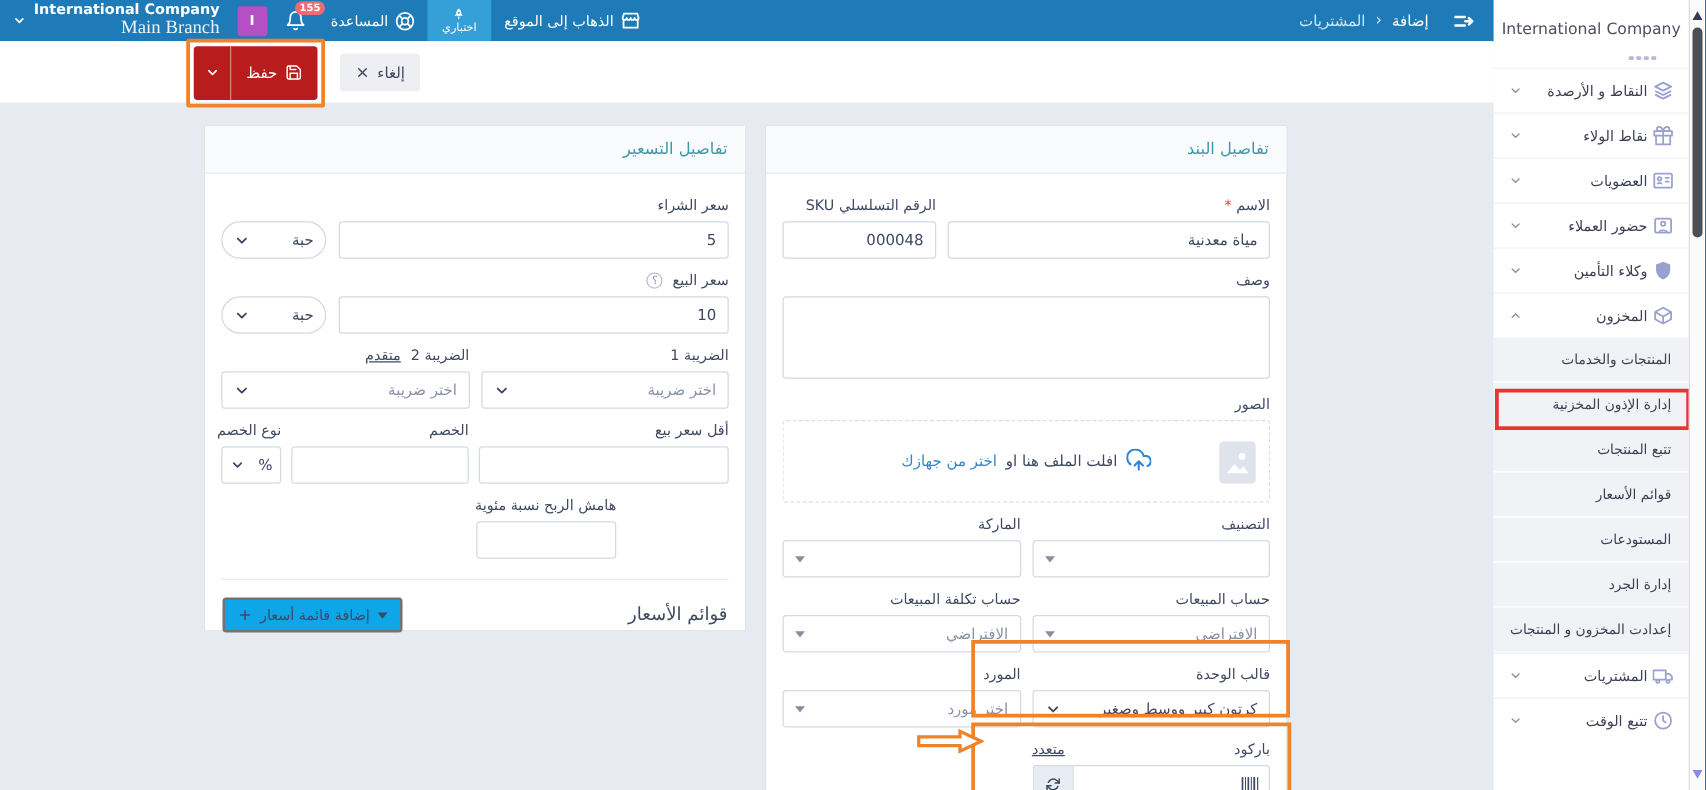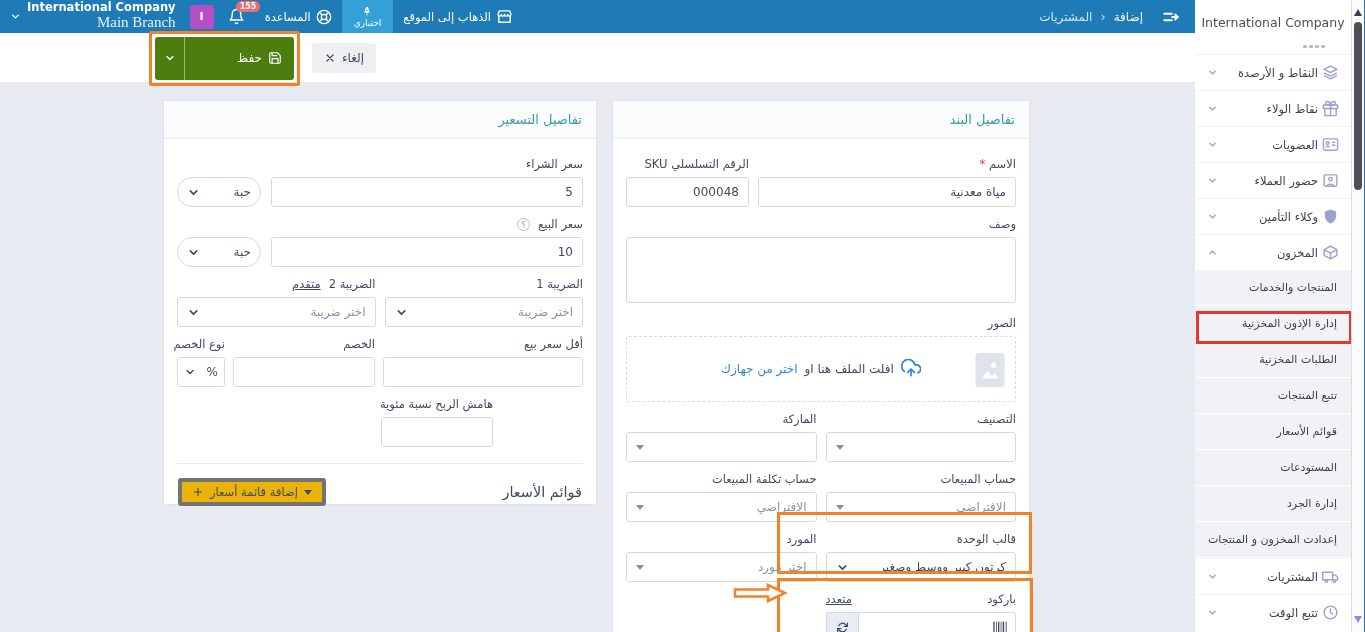--- a/index.html
+++ b/index.html
@@ -21,21 +21,21 @@
   .tb-spacer { flex:1; }
   .tb-crumbs { display:flex; align-items:center; gap:8px; font-size:12px; }
   .crumb-parent { opacity:.8; cursor:pointer; }
   .crumb-sep { opacity:.8; font-size:13px; }
   .tb-collapse { margin:0 14px 0 18px; cursor:pointer; }
 
   
   .toolbar { position:absolute; left:0; top:33px; width:1195px; height:50px; background:#fff; border-bottom:1px solid #e4e7eb; }
   .tb-actions { position:absolute; left:149px; top:0; height:50px; display:flex; align-items:center; gap:12px; direction:ltr; }
   .save-outline { border:3px solid #f08327; padding:3px; border-radius:2px; }
-  .btn-save { display:flex; height:43px; background:#4d7c0f; color:#fff; border-radius:3px; overflow:hidden; cursor:pointer;gap:40px; }
+  .btn-save { display:flex; height:43px; background:#b91c1c; color:#fff; border-radius:3px; overflow:hidden; cursor:pointer; }
   .btn-save .seg-caret { width:30px; display:flex; align-items:center; justify-content:center; border-right:1px solid rgba(255,255,255,.45); }
   .btn-save .seg-main { direction:rtl; display:flex; align-items:center; gap:6px; padding:0 12px; font-size:12px; }
   .btn-cancel { direction:ltr; display:flex; align-items:center; gap:6px; height:30px; background:#edeff3; color:#3f4962; border-radius:3px; padding:0 12px; font-size:12px; cursor:pointer; }
 
   
   .panel { position:absolute; background:#fff; border:1px solid #e1e4ec; border-radius:2px; }
   .panel-h { height:38px; display:flex; align-items:center; padding:0 14px; background:#fafbfc; border-bottom:1px solid #e8eaf0; color:#3a9aa8; font-size:13px; }
   .panel-b { padding:8px 13px 14px; }
   .fld-label { font-size:11.5px; color:#3f4962; margin:10px 0 6px; white-space:nowrap; }
   .req { color:#e03e3e; }
@@ -72,21 +72,21 @@
   .c-min { width:200px; flex:0 0 auto; }
   .c-disc { flex:1; }
   .c-dtype { width:48px; flex:0 0 auto; }
   .c-dtype .sel { padding:0 6px; }
 
   .profit-wrap { width:112px; margin-right:90px; }
   .profit-wrap .fld-label { text-align:right; }
 
   .plist-foot { border-top:1px solid #e8eaf0; margin-top:16px; padding:14px 1px 0; display:flex; align-items:center; justify-content:space-between; }
   .plist-title { font-size:14.5px; color:#3f4962; }
-  .btn-addlist { direction:ltr; display:flex; align-items:center; gap:6px; background:#eab308; border:4px solid #737373; border-radius:3px; height:28px; padding:0 10px; font-size:11.5px; color:#3f4962; cursor:pointer; }
+  .btn-addlist { direction:ltr; display:flex; align-items:center; gap:6px; background:#0ea5e9; border:2px solid #737373; border-radius:3px; height:28px; padding:0 10px; font-size:11.5px; color:#3f4962; cursor:pointer; }
   .mini-caret { width:0; height:0; border:4px solid transparent; border-top:5px solid #3f4962; margin-top:4px; }
 
   
   .ann { position:absolute; pointer-events:none; }
   .ann-orange { border:3px solid #f08327; }
   .ann-red { border:3px solid #e93434; }
 
   
   .sidebar { position:absolute; right:0; top:0; width:170px; height:632px; background:#fff; border-right:1px solid #2b6ea3; border-left:none; }
   .sb-inner { position:absolute; left:0; top:0; right:13px; bottom:0; overflow:hidden; }
@@ -483,21 +483,20 @@
           </svg>
         <span class="nav-label">المخزون</span>
         <svg class="nav-chev" width="11" height="11" viewBox="0 0 24 24" fill="none" stroke="currentColor" stroke-width="2.4" stroke-linecap="round" stroke-linejoin="round">
             <path d="M6 15l6-6 6 6"></path>
           </svg>
       </div>
 
       <div class="submenu">
         <div class="sub-item">المنتجات والخدمات</div>
         <div class="sub-item">إدارة الإذون المخزنية</div>
-        <div class="sub-item">الطلبات المخزنية</div>
         <div class="sub-item">تتبع المنتجات</div>
         <div class="sub-item">قوائم الأسعار</div>
         <div class="sub-item">المستودعات</div>
         <div class="sub-item">إدارة الجرد</div>
         <div class="sub-item">إعدادت المخزون و المنتجات</div>
       </div>
 
       <div class="nav-item">
         <svg class="nav-ic" width="17" height="17" viewBox="0 0 24 24" fill="none" stroke="currentColor" stroke-width="2" stroke-linejoin="round">
             <rect x="1" y="6" width="14" height="10.5"></rect>

